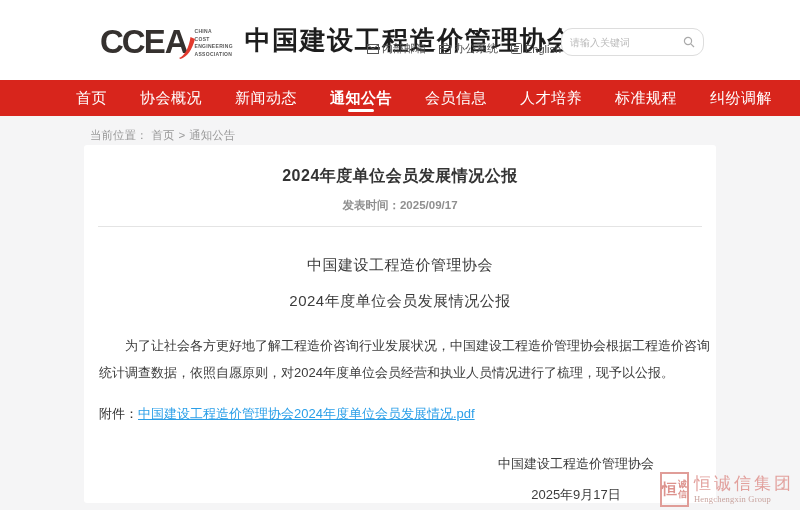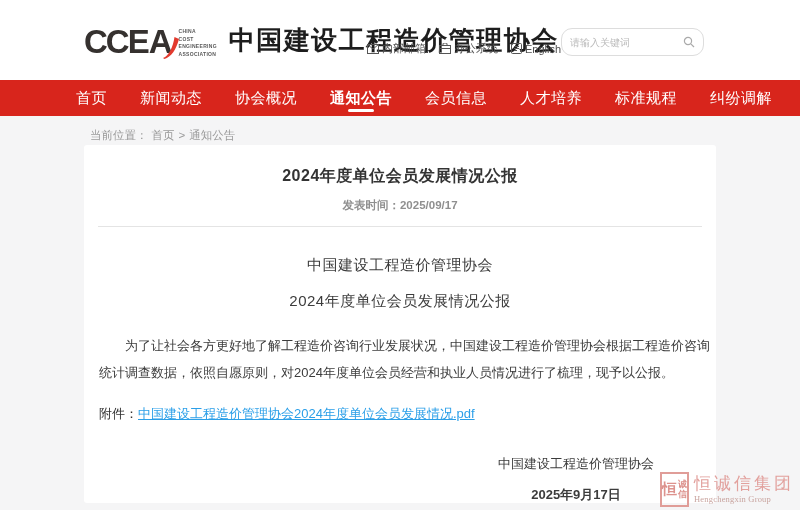--- a/index.html
+++ b/index.html
@@ -1,21 +1,21 @@
 <!DOCTYPE html>
 <html><head>
 <meta charset="utf-8">
 <style>
   * { margin:0; padding:0; box-sizing:border-box; }
   body { font-family:"Liberation Sans","DejaVu Sans",sans-serif; }
   .page { width:800px; height:510px; background:#f5f5f6; position:relative; overflow:hidden; }
 
   
   .header { height:80px; background:#ffffff; position:relative; }
-  .logo-row { position:absolute; left:84px; top:0; height:80px; display:flex; align-items:center; }
+  .logo-row { position:absolute; left:100px; top:0; height:80px; display:flex; align-items:center; }
   .logo-mark { display:flex; align-items:flex-end; position:relative; }
   .logo-cce { font-size:33px; font-weight:bold; color:#35312f; letter-spacing:-2px; line-height:1; }
   .logo-a { font-size:33px; font-weight:bold; color:#35312f; line-height:1; position:relative; margin-left:1px; }
   .logo-a svg { position:absolute; right:-6px; bottom:-1px; }
   .logo-sub { margin-left:6px; font-size:5px; font-weight:bold; color:#5a5a5a; line-height:1.5; letter-spacing:.3px; align-self:center; margin-top:6px; }
   .logo-sub span { display:block; }
   .site-title { margin-left:12px; font-size:26px; font-weight:bold; color:#1d1d1d; letter-spacing:1.5px; }
 
   .header-right { position:absolute; right:96px; top:21px; display:flex; align-items:flex-end; }
   .quick-links { display:flex; align-items:center; gap:13px; font-size:11px; color:#4f4f4f; white-space:nowrap; }
@@ -39,21 +39,21 @@
   .card { width:632px; height:358px; margin:0 auto; background:#ffffff; border-radius:3px; position:relative; }
   .article-title { padding-top:21px; text-align:center; font-size:16px; font-weight:bold; color:#333; letter-spacing:.5px; }
   .article-meta { margin-top:11px; text-align:center; font-size:11.5px; font-weight:bold; color:#8f8f8f; }
   .divider { margin:13px 14px 0 14px; border-top:1px solid #e4e4e4; height:0; }
   .body-h1 { margin-top:29px; text-align:center; font-size:15px; color:#3c3c3c; letter-spacing:.5px; }
   .body-h2 { margin-top:17px; text-align:center; font-size:15px; color:#3c3c3c; letter-spacing:.5px; }
   .body-para { margin:21px 6px 0 15px; font-size:13px; line-height:2.08; color:#3c3c3c; text-indent:2em; text-align:justify; }
   .attachment { margin:19px 15px 0 15px; font-size:13px; color:#333; }
   .attachment a { color:#2b9fe8; text-decoration:underline; cursor:pointer; }
   .signature { margin-top:32px; width:fit-content; margin-left:auto; margin-right:62px; text-align:center; font-size:13px; color:#3c3c3c; }
-  .signature-date { margin-top:13px;font-weight:bold; }
+  .signature-date { margin-top:13px; }
 
   
   .watermark { position:absolute; right:6px; bottom:3px; display:flex; align-items:center; gap:5px; font-family:"Liberation Serif","DejaVu Serif",serif; }
   .seal { width:29px; height:35px; border:2px solid #e09d98; display:flex; align-items:center; justify-content:center; gap:1px; padding:1px; color:#dd928d; }
   .seal-main { font-size:15px; font-weight:bold; line-height:1; }
   .seal-col { display:flex; flex-direction:column; font-size:9px; font-weight:bold; line-height:1.1; }
   .wm-text { display:flex; flex-direction:column; }
   .wm-name { font-size:17px; color:#e2a19d; letter-spacing:3px; line-height:1.1; }
   .wm-en { font-size:8.5px; color:#c9a49f; letter-spacing:.2px; }
 </style>
@@ -113,22 +113,22 @@
         <svg width="12" height="12" viewBox="0 0 12 12">
           <circle cx="5" cy="5" r="3.6" fill="none" stroke="#aaa" stroke-width="1.2"></circle>
           <line x1="7.8" y1="7.8" x2="11" y2="11" stroke="#aaa" stroke-width="1.2"></line>
         </svg>
       </div>
     </div>
   </div>
 
   <div class="nav">
     <div class="nav-item">首页</div>
+    <div class="nav-item">协会概况</div>
     <div class="nav-item">新闻动态</div>
-    <div class="nav-item">协会概况</div>
     <div class="nav-item active">通知公告</div>
     <div class="nav-item">会员信息</div>
     <div class="nav-item">人才培养</div>
     <div class="nav-item">标准规程</div>
     <div class="nav-item">纠纷调解</div>
   </div>
 
   <div class="breadcrumb">
     <span>当前位置：</span>
     <span class="bc-link">首页</span>

